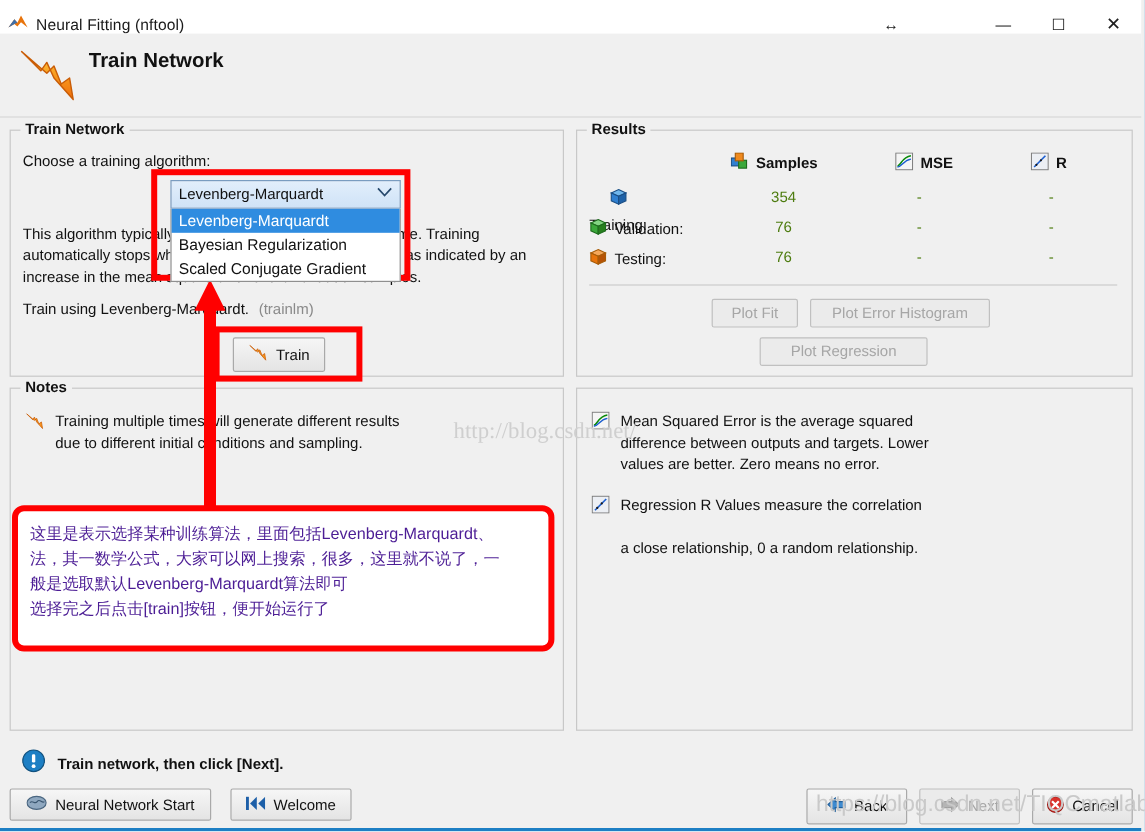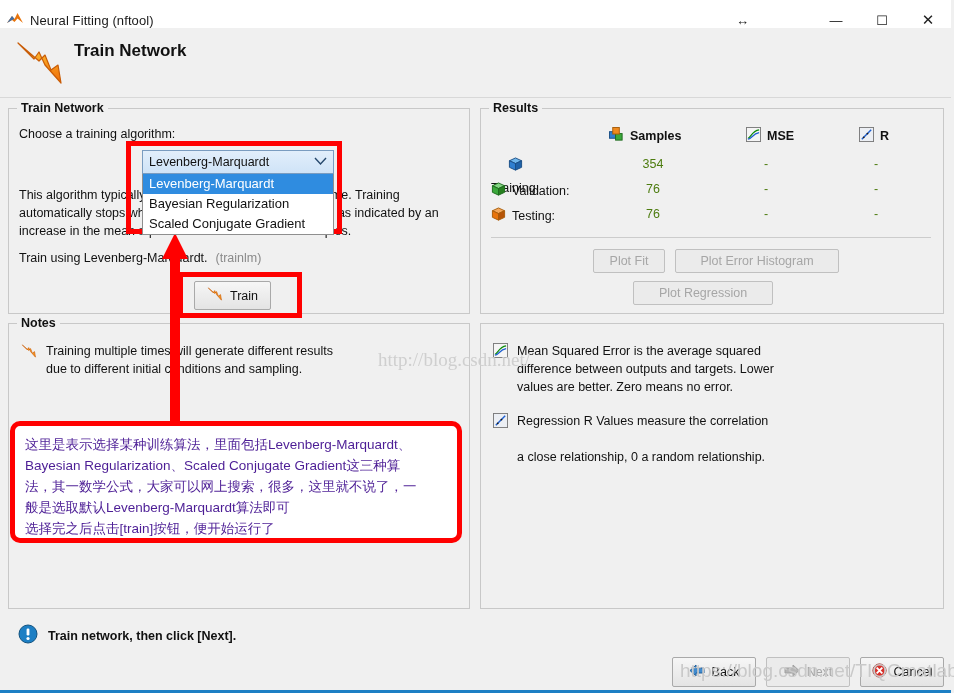--- a/index.html
+++ b/index.html
@@ -473,21 +473,21 @@
       </span>
       <span>Testing:</span>
     </div>
     <div class="res-val" style="left:142px; top:98px;">76</div>
     <div class="res-val" style="left:255px; top:98px;">-</div>
     <div class="res-val" style="left:365px; top:98px;">-</div>
 
     <div class="res-sep"></div>
 
     <button class="mbtn disabled" style="position:absolute; left:112px; top:140px; width:72px; justify-content:center;">Plot Fit</button>
-    <button class="mbtn disabled" style="position:absolute; left:194px; top:140px; width:164px; justify-content:center;">Plot Error Histogram</button>
+    <button class="mbtn disabled" style="position:absolute; left:194px; top:140px; width:150px; justify-content:center;">Plot Error Histogram</button>
     <button class="mbtn disabled" style="position:absolute; left:152px; top:172px; width:140px; justify-content:center;">Plot Regression</button>
   </div>
 
   <div class="group" id="grp-notes">
     <span class="group-title">Notes</span>
     <div class="note" style="left:12px; top:18px; width:420px;">
       <span class="note-ico">
         <svg width="16" height="16" viewBox="0 0 52 52">
           <path d="M4 6 L20 22 L25 15 L31 28 L47 46 L44 28 L37 33 L31 18 L25 24 Z" fill="#f7941e" stroke="#c95c06" stroke-width="2" stroke-linejoin="round"></path>
         </svg>
@@ -540,37 +540,57 @@
 
   <div id="red-arrow">
     <svg width="26" height="192" viewBox="0 0 26 192">
       <rect x="8" y="22" width="10" height="170" fill="#ff0000"></rect>
       <path d="M13 0 L26 26 L0 26 Z" fill="#ff0000"></path>
     </svg>
   </div>
 
   <div id="annot">
     <div class="line">这里是表示选择某种训练算法，里面包括Levenberg-Marquardt、</div>
-    <div class="line">Bayesian Regularization、Scaled Conjugate Gradient这三种算</div>
     <div class="line">法，其一数学公式，大家可以网上搜索，很多，这里就不说了，一</div>
     <div class="line">般是选取默认Levenberg-Marquardt算法即可</div>
     <div class="line">选择完之后点击[train]按钮，便开始运行了</div>
   </div>
 
   <div class="status-row">
     <span>
       <svg width="20" height="20" viewBox="0 0 20 20">
         <circle cx="10" cy="10" r="9" fill="#1d7fc4" stroke="#12527f"></circle>
         <rect x="8.6" y="4.5" width="2.8" height="7" rx="1.2" fill="#ffffff"></rect>
         <circle cx="10" cy="14.5" r="1.6" fill="#ffffff"></circle>
       </svg>
     </span>
     <span class="status-text">Train network, then click [Next].</span>
   </div>
 
+  <div class="bottom-left-btns">
+    <button class="mbtn wide-btn">
+      <span>
+        <svg width="17" height="14" viewBox="0 0 17 14">
+          <ellipse cx="8.5" cy="7" rx="8" ry="5.4" fill="#8fa8c0" stroke="#4a6680"></ellipse>
+          <path d="M3 7 C5 4, 7 9, 9 6 C11 3, 13 8, 15 6" fill="none" stroke="#3a5670" stroke-width="0.9"></path>
+        </svg>
+      </span>
+      <span>Neural Network Start</span>
+    </button>
+    <button class="mbtn welcome-btn">
+      <span>
+        <svg width="16" height="13" viewBox="0 0 16 13">
+          <rect x="0" y="1" width="2.4" height="11" fill="#1d5fa8"></rect>
+          <path d="M9 1 L9 12 L3.4 6.5 Z" fill="#1d5fa8"></path>
+          <path d="M16 1 L16 12 L10.2 6.5 Z" fill="#1d5fa8"></path>
+        </svg>
+      </span>
+      <span>Welcome</span>
+    </button>
+  </div>
 
   <div class="bottom-right-btns">
     <button class="mbtn navbtn">
       <span>
         <svg width="16" height="13" viewBox="0 0 16 13">
           <path d="M7 1 L7 4 L15 4 L15 9 L7 9 L7 12 L1 6.5 Z" fill="#3f8bd0" stroke="#215f9a"></path>
         </svg>
       </span>
       <span>Back</span>
     </button>

